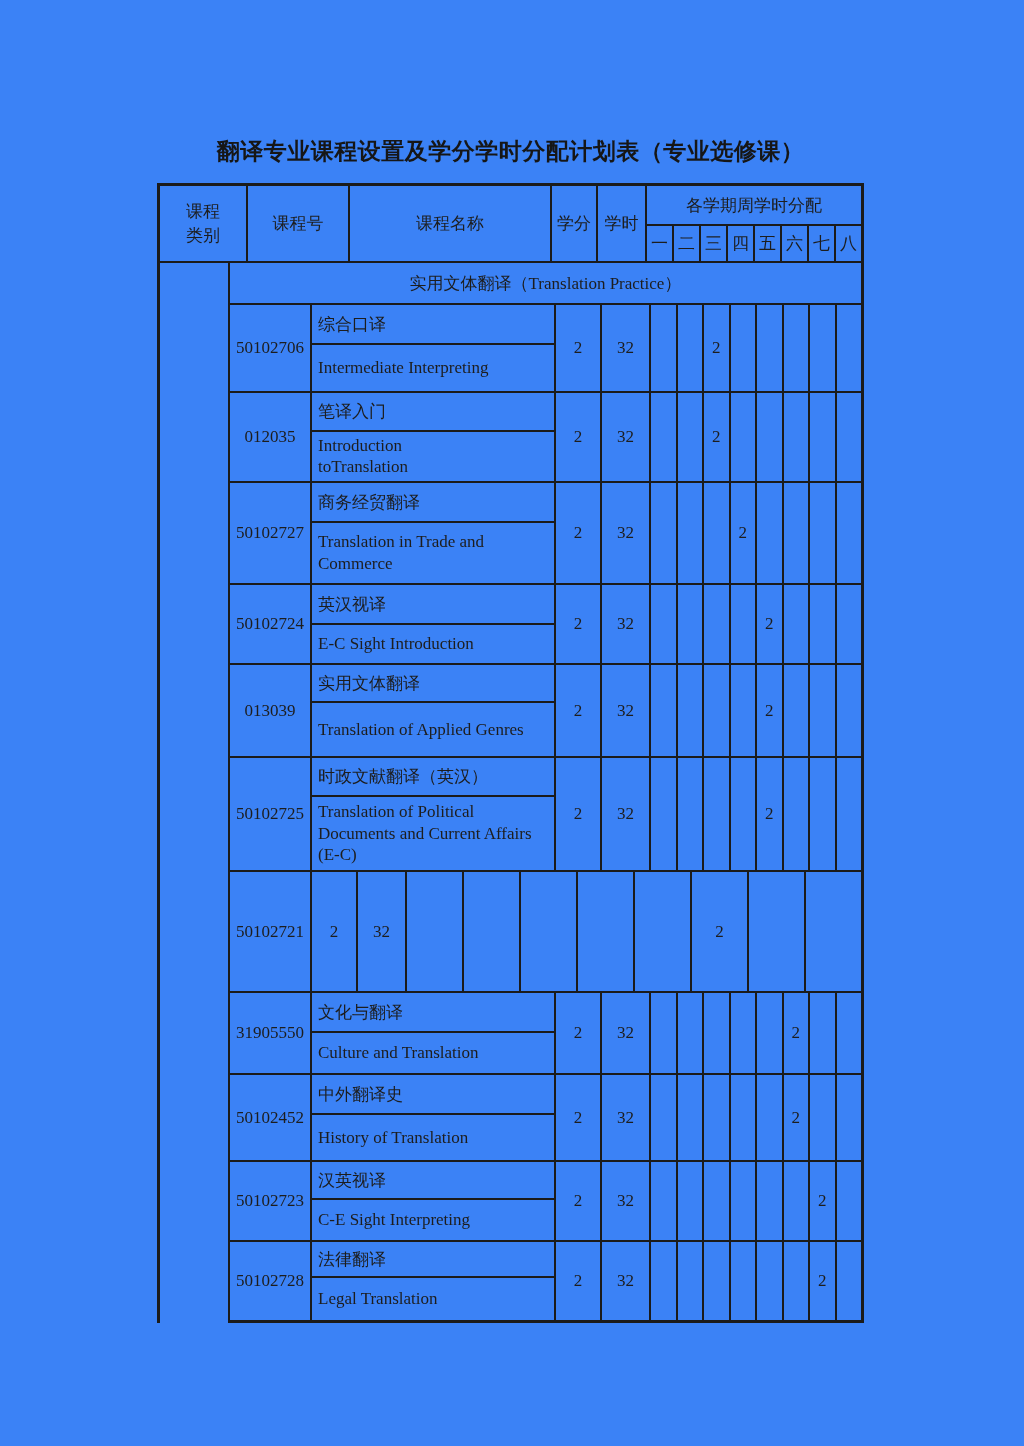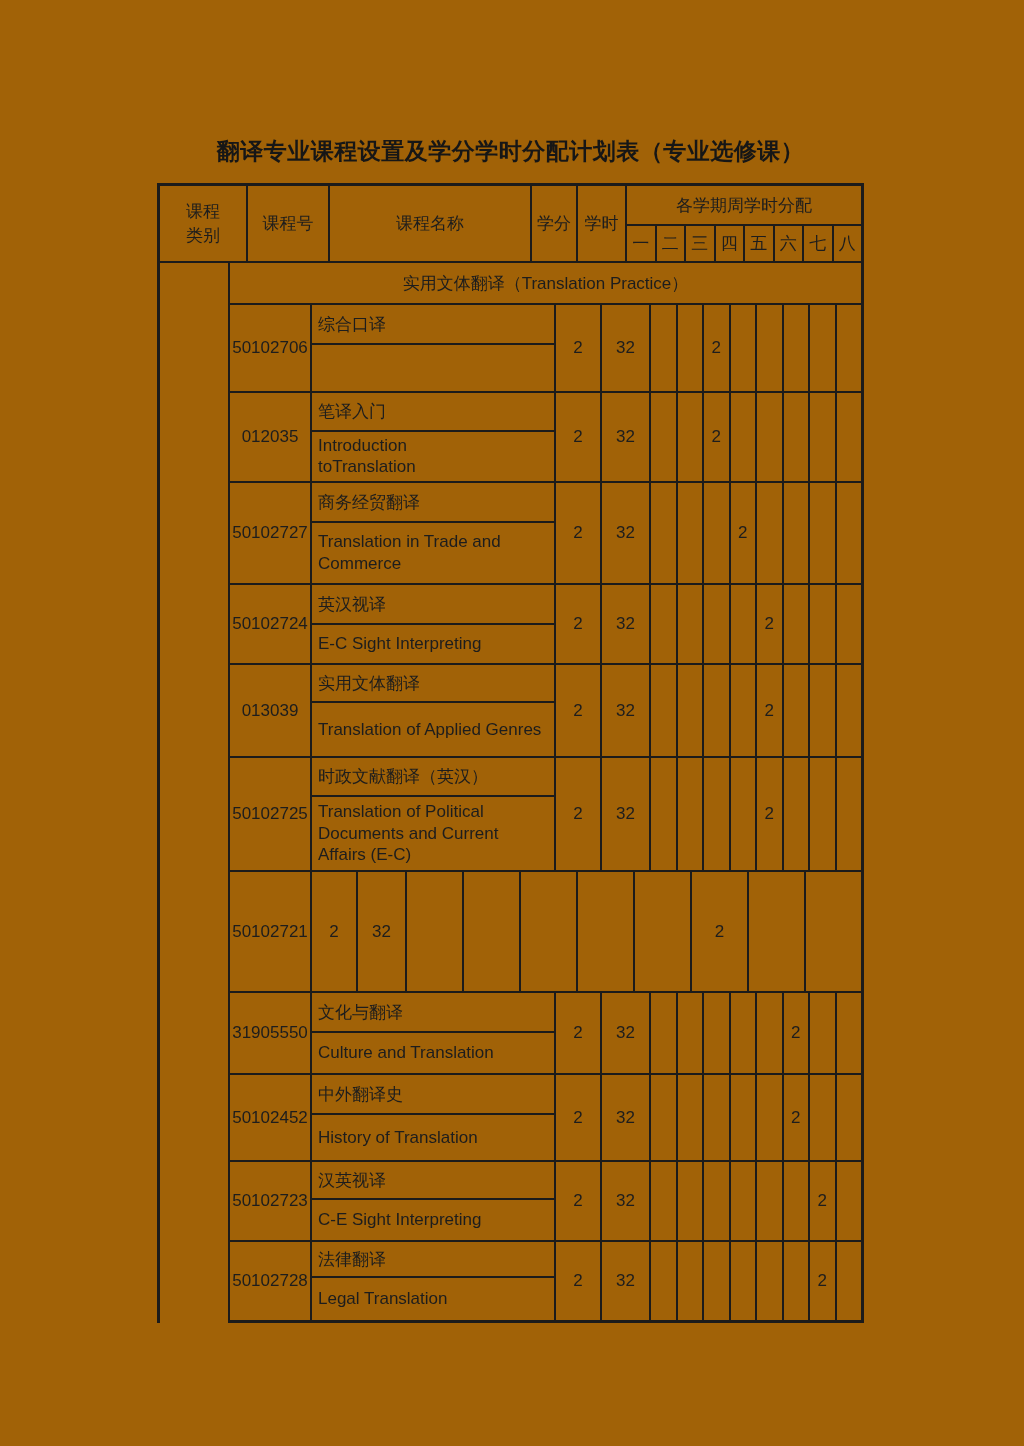--- a/index.html
+++ b/index.html
@@ -1,41 +1,41 @@
 <!DOCTYPE html>
 <html><head>
 <meta charset="utf-8">
 <style>
   * { margin:0; padding:0; box-sizing:border-box; }
   html,body { background:#ffffff; }
   .page {
     position:relative;
     width:1024px; height:1446px;
-    background:#a16207;
-    font-family:Liberation Sans, sans-serif;
+    background:#3b82f6;
+    font-family:Liberation Serif, serif;
     color:#1d1d1d;
     overflow:hidden;
   }
   .doc-title {
     position:absolute; top:136px; left:157px; width:707px;
     text-align:center;
     font-size:23px; font-weight:700; letter-spacing:0.5px;
     color:#161616;
   }
   .ctable {
     position:absolute; top:183px; left:157px; width:707px;
     border:3px solid #1b1b1b; border-bottom:none;
     font-size:17px;
   }
   .cell { border-right:2px solid #1b1b1b; }
   
   .header-row { display:flex; height:77px; border-bottom:2px solid #1b1b1b; }
   .hcell { display:flex; align-items:center; justify-content:center; text-align:center; }
   .col-category { width:88px; flex-direction:column; line-height:1.4; }
-  .col-code     { width:82px; }
+  .col-code     { width:102px; }
   .col-name     { width:202px; }
   .col-credit   { width:46px; }
   .col-hours    { width:49px; }
   .col-sems     { flex:1; display:flex; flex-direction:column; }
   .sem-group    { height:40px; border-bottom:2px solid #1b1b1b;
                   display:flex; align-items:center; justify-content:center; }
   .sem-nums     { flex:1; display:flex; }
   .sem-hcell    { flex:1; display:flex; align-items:center; justify-content:center;
                   border-right:2px solid #1b1b1b; }
   .sem-hcell:last-child { border-right:none; }
@@ -111,20 +111,21 @@
 
     <div class="tbody">
       <div class="category-body"></div>
       <div class="body-right">
         <div class="section-row">实用文体翻译（Translation Practice）</div>
         <div class="course-rows">
   <div class="course-row">
     <div class="cell code-cell">50102706</div>
     <div class="cell name-cell">
       <div class="name-zh">综合口译</div>
+      <div class="name-en">Intermediate Interpreting</div>
     </div>
     <div class="cell credit-cell">2</div>
     <div class="cell hours-cell">32</div>
     <div class="sem-cell"></div>
     <div class="sem-cell"></div>
     <div class="sem-cell">2</div>
     <div class="sem-cell"></div>
     <div class="sem-cell"></div>
     <div class="sem-cell"></div>
     <div class="sem-cell"></div>
@@ -165,21 +166,21 @@
     <div class="sem-cell"></div>
     <div class="sem-cell"></div>
     <div class="sem-cell"></div>
     <div class="sem-cell"></div>
   </div>
 
   <div class="course-row">
     <div class="cell code-cell">50102724</div>
     <div class="cell name-cell">
       <div class="name-zh">英汉视译</div>
-      <div class="name-en">E-C Sight Interpreting</div>
+      <div class="name-en">E-C Sight Introduction</div>
     </div>
     <div class="cell credit-cell">2</div>
     <div class="cell hours-cell">32</div>
     <div class="sem-cell"></div>
     <div class="sem-cell"></div>
     <div class="sem-cell"></div>
     <div class="sem-cell"></div>
     <div class="sem-cell">2</div>
     <div class="sem-cell"></div>
     <div class="sem-cell"></div>

